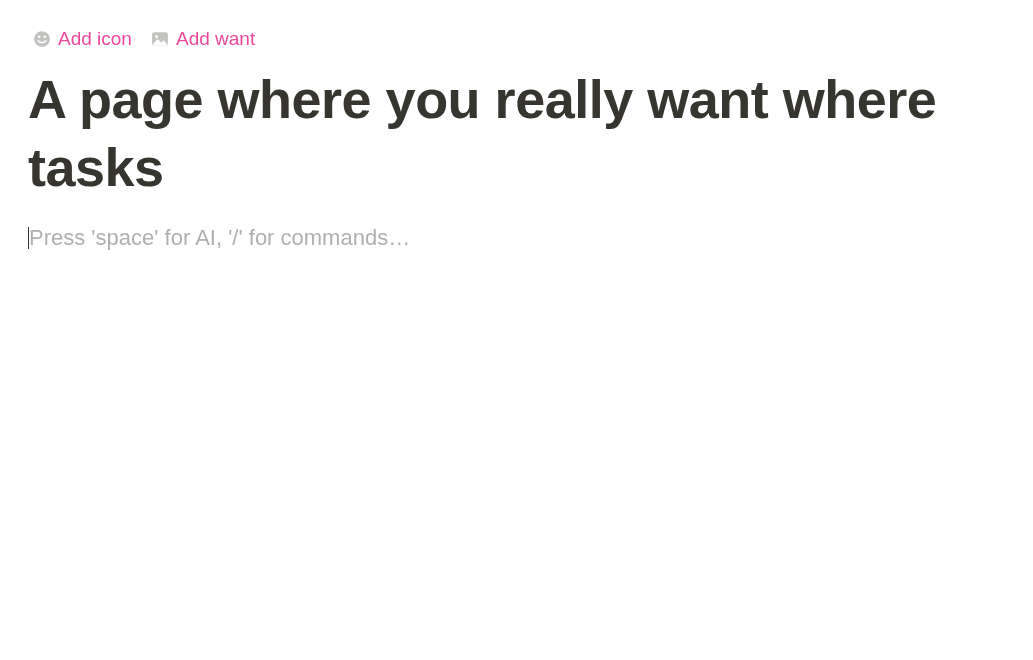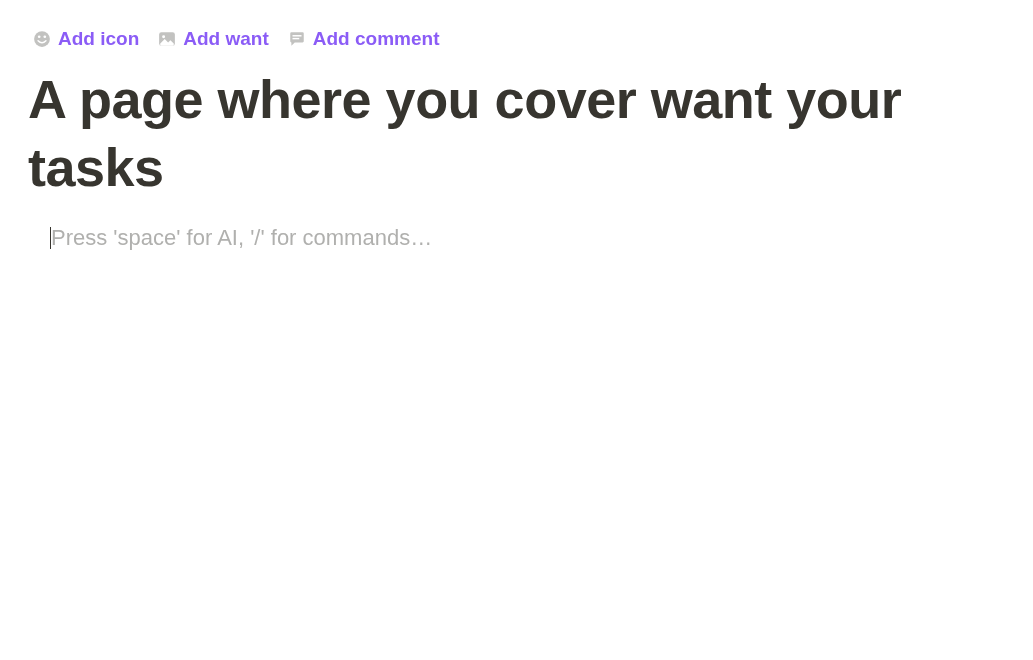--- a/index.html
+++ b/index.html
@@ -17,23 +17,23 @@
     .toolbar {
       display: flex;
       gap: 18px;
       padding: 28px 32px 0 32px;
       align-items: center;
     }
     .toolbar-item {
       display: flex;
       align-items: center;
       gap: 6px;
-      color: #8b5cf6;
+      color: #ec4899;
       font-size: 19px;
-      font-weight: 700;
+      font-weight: 400;
       cursor: pointer;
     }
     .toolbar-item .icon {
       display: inline-flex;
       align-items: center;
       justify-content: center;
       width: 20px;
       height: 20px;
     }
     .toolbar-item svg {
@@ -42,21 +42,20 @@
     .page-title {
       padding: 16px 28px 8px 28px;
       font-size: 54px;
       font-weight: 700;
       color: #37352f;
       line-height: 1.25;
       letter-spacing: -0.5px;
     }
     .content-area {
       padding: 16px 28px;
-      margin-left: 22px;
     }
     .placeholder-line {
       color: #b0b0ae;
       font-size: 22px;
       font-weight: 400;
       position: relative;
     }
     .placeholder-line::before {
       content: "";
       position: absolute;
@@ -90,31 +89,21 @@
     <span class="icon">
       <svg viewBox="0 0 16 16" width="18" height="18">
         <rect x="1" y="2" width="14" height="12" rx="2" fill="#c2c2c0"></rect>
         <circle cx="5" cy="6" r="1.3" fill="#ffffff"></circle>
         <path d="M2 12 L6 8 L9 11 L11 9 L14 12 L14 13 Q14 14 13 14 L3 14 Q2 14 2 13 Z" fill="#ffffff"></path>
       </svg>
     </span>
     <span>Add want</span>
   </div>
 
-  <div class="toolbar-item">
-    <span class="icon">
-      <svg viewBox="0 0 16 16" width="18" height="18">
-        <path d="M2 3 Q2 2 3 2 L13 2 Q14 2 14 3 L14 10 Q14 11 13 11 L6 11 L3 14 L3 11 Q2 11 2 10 Z" fill="#c2c2c0"></path>
-        <rect x="4" y="4.5" width="8" height="1.3" fill="#ffffff"></rect>
-        <rect x="4" y="7" width="6" height="1.3" fill="#ffffff"></rect>
-      </svg>
-    </span>
-    <span>Add comment</span>
-  </div>
 </div>
 
-<h1 class="page-title">A page where you cover want your tasks</h1>
+<h1 class="page-title">A page where you really want where tasks</h1>
 
 <div class="content-area">
   <div class="placeholder-line">
     <span class="placeholder-text">Press 'space' for AI, '/' for commands…</span>
   </div>
 </div>
 
 </body></html>

